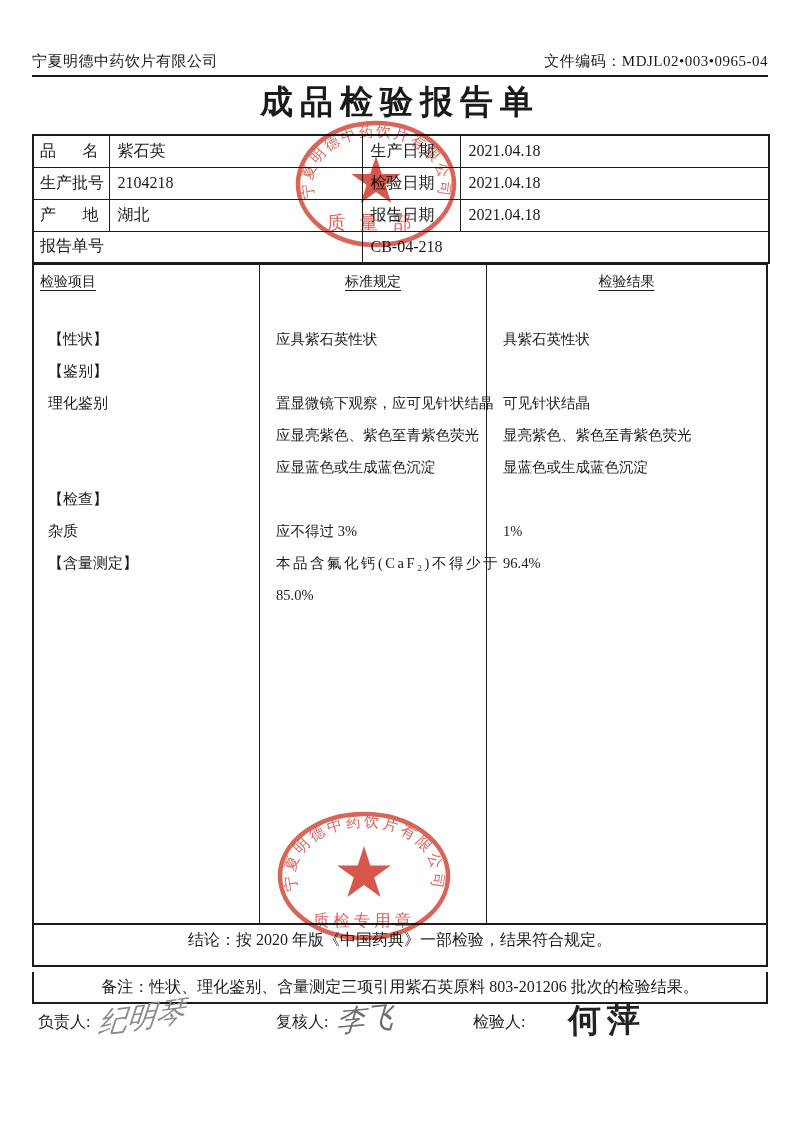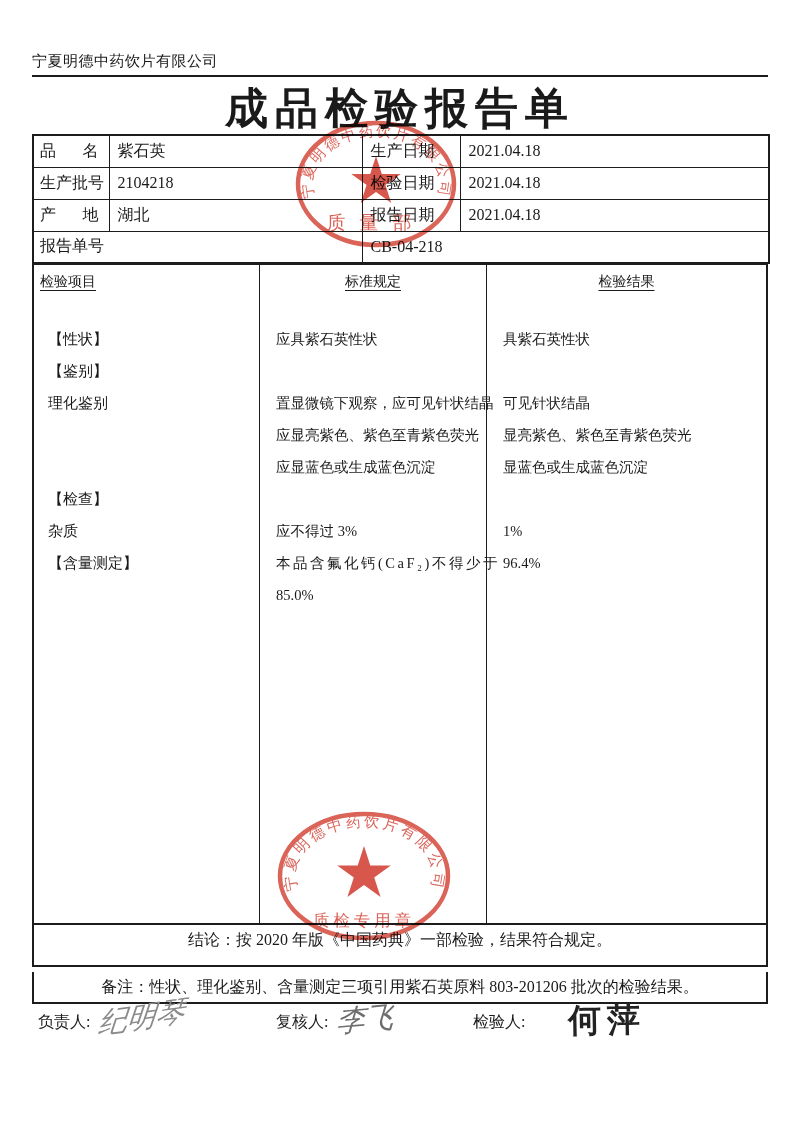--- a/index.html
+++ b/index.html
@@ -12,21 +12,21 @@
   }
   
   .doc-header {
     position:absolute; top:52px; left:32px; width:736px;
     display:flex; justify-content:space-between; align-items:flex-end;
     font-size:15px; letter-spacing:0.5px;
   }
   .header-rule { position:absolute; top:75px; left:32px; width:736px; border-top:2px solid #1c1c1c; }
   .doc-title {
     position:absolute; top:80px; left:0; width:800px; text-align:center;
-    font-size:43px; font-weight:700; letter-spacing:7px;
+    font-size:33px; font-weight:700; letter-spacing:7px;
   }
   
   table.info {
     position:absolute; top:134px; left:32px; width:736px;
     border-collapse:collapse; table-layout:fixed;
     border:2px solid #1c1c1c; font-size:16px;
   }
   table.info td { border:1px solid #1c1c1c; height:32px; padding:0 0 0 8px; white-space:nowrap; overflow:hidden; }
   table.info td.lbl1 { padding:0; }
   .spread { display:block; text-align:justify; text-align-last:justify; padding:0 10px 0 6px; }
@@ -65,20 +65,21 @@
   .stamp-top { left:293px; top:117px; }
   .stamp-bottom { left:275px; top:810px; }
 </style>
 </head>
 <body>
 
 <div class="page">
 
   <div class="doc-header">
     <span>宁夏明德中药饮片有限公司</span>
+    <span>文件编码：MDJL02•003•0965-04</span>
   </div>
   <div class="header-rule"></div>
 
   <div class="doc-title">成品检验报告单</div>
 
   <table class="info">
     <colgroup>
         <col style="width:76px">
         <col style="width:253px">
         <col style="width:98px">

